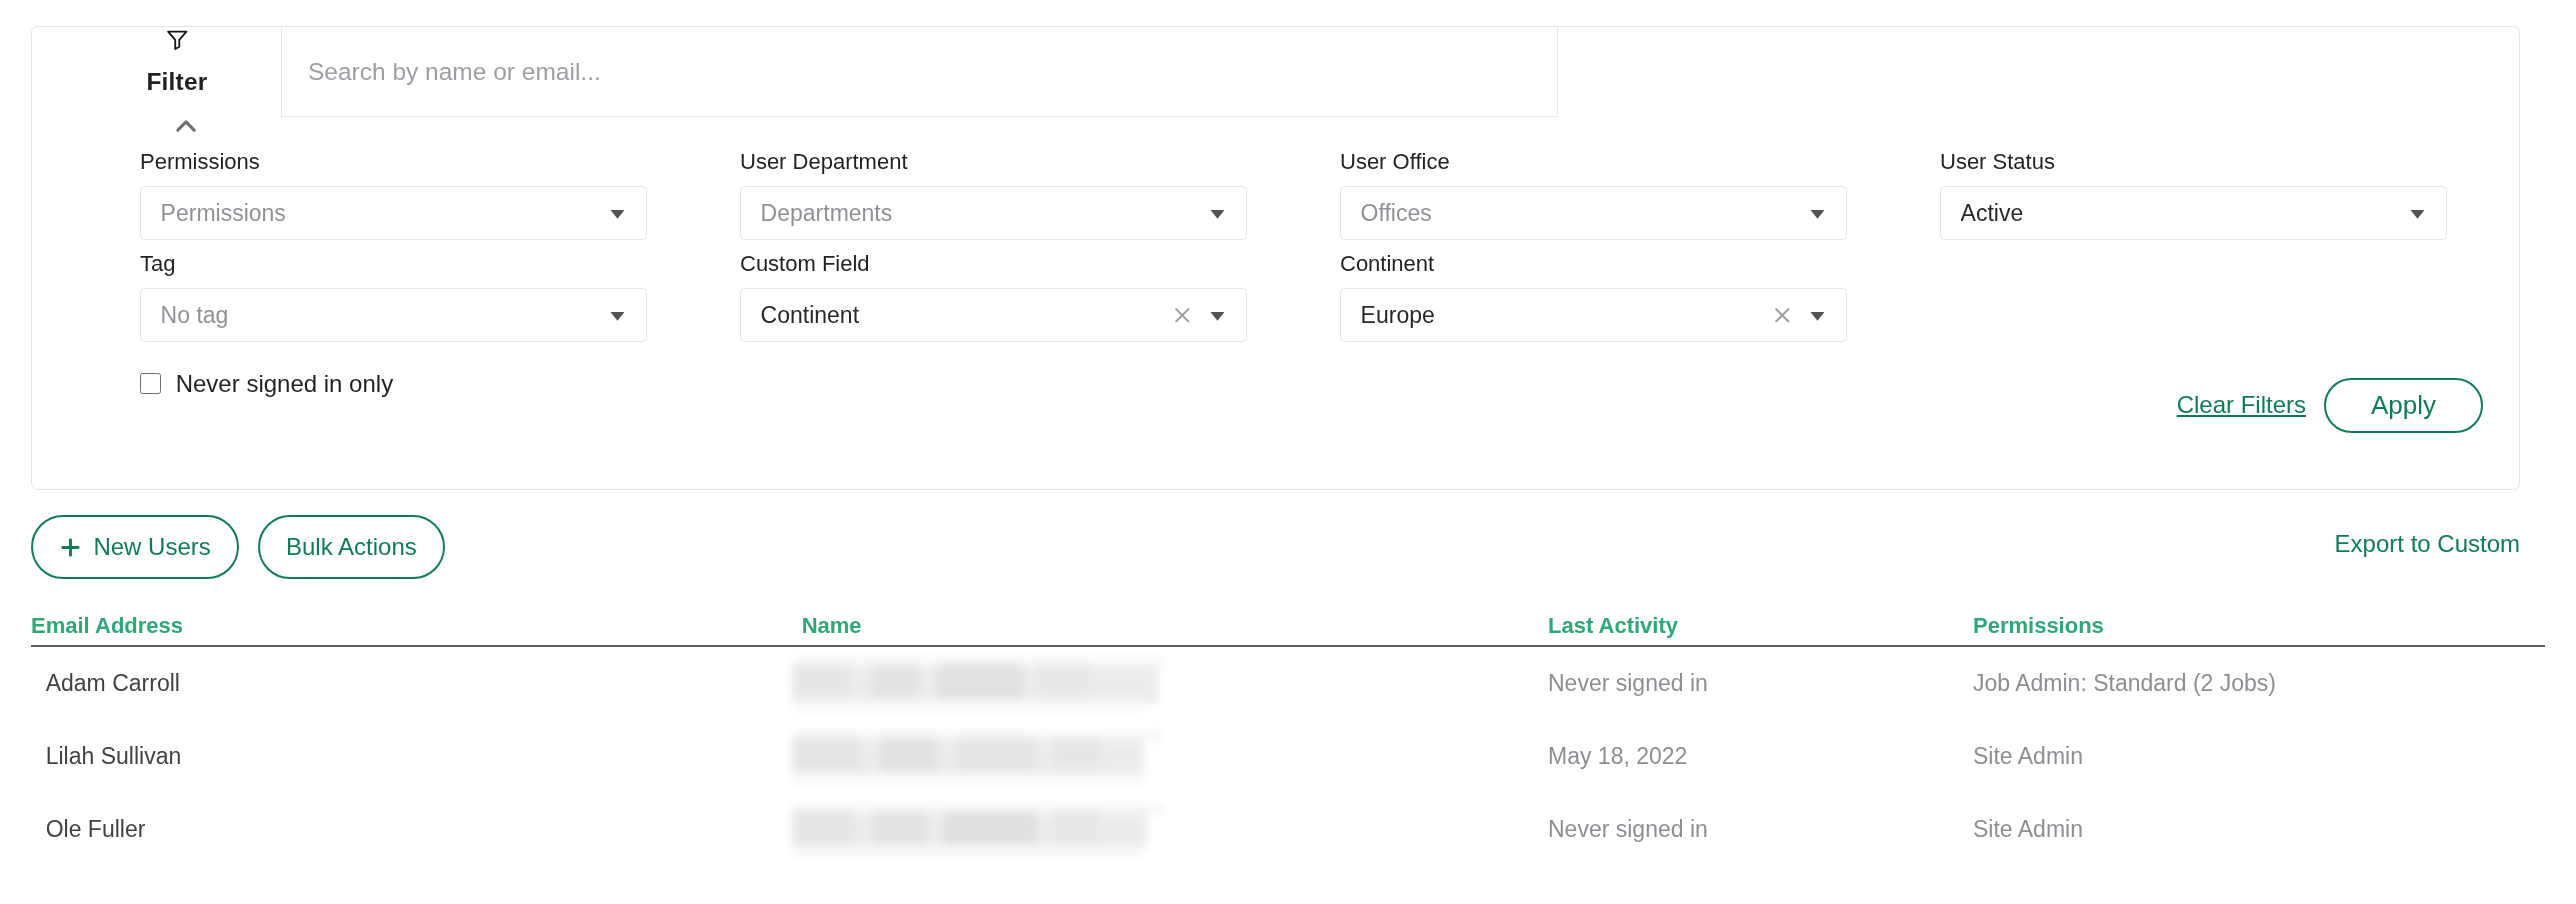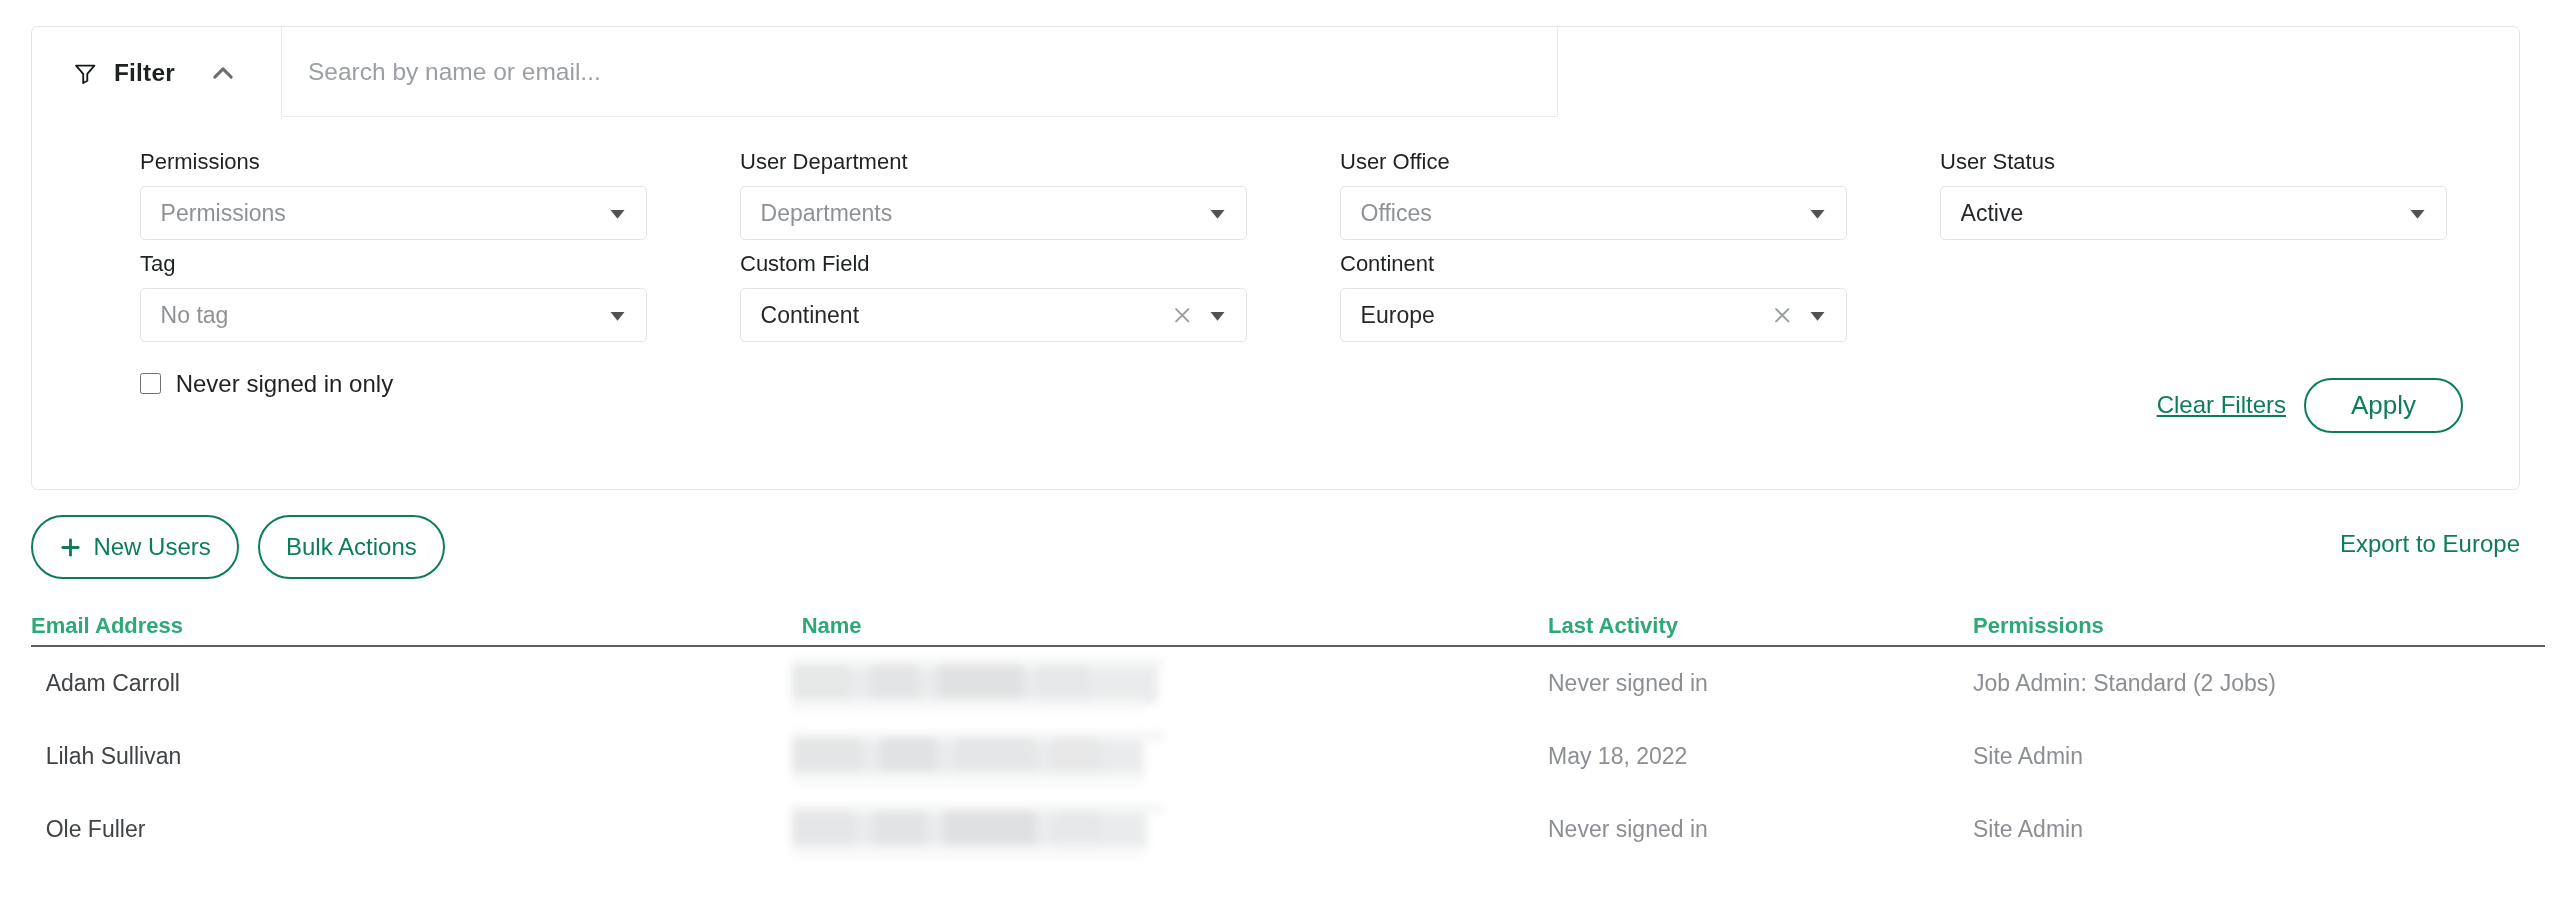--- a/index.html
+++ b/index.html
@@ -39,20 +39,21 @@
   }
 
   .filter-toggle {
     width: 250px;
     display: flex;
     align-items: center;
     padding-left: 41px;
     gap: 16.4px;
     border-right: 1.6px solid #e8eaec;
     cursor: pointer;
+    flex-direction: column;
   }
 
   .funnel-icon { display: block; width: 24.5px; height: 24.5px; flex: none; }
 
   .filter-label {
     font-size: 24.5px;
     color: #1f2223;
     font-weight: 600;
     letter-spacing: 0.2px;
   }
@@ -174,21 +175,21 @@
   }
 
   .checkbox-label {
     font-size: 24px;
     color: #1f2223;
     line-height: 1;
   }
 
   .footer-actions {
     position: absolute;
-    right: 56px;
+    right: 36px;
     top: 24.5px;
     display: flex;
     align-items: center;
     gap: 18px;
   }
 
   .clear-filters {
     font-size: 24px;
     color: #0d7d57;
     text-decoration: underline;
@@ -493,21 +494,21 @@
     <button class="btn-pill" id="btn-new-users">
       <span>
         <svg class="plus-icon" viewBox="0 0 24 24" fill="none" stroke="#0d7d57" stroke-width="3" stroke-linecap="round">
           <line x1="12" y1="4" x2="12" y2="20"></line>
             <line x1="4" y1="12" x2="20" y2="12"></line>
         </svg>
       </span>
       <span>New Users</span>
     </button>
 
-    <span class="export-link">Export to Europe</span>
+    <span class="export-link">Export to Custom</span>
   </div>
 
   <div class="user-table">
 
     <div class="table-head">
       <div class="th col-email">Email Address</div>
       <div class="th col-name">Name</div>
       <div class="th col-last">Last Activity</div>
       <div class="th col-perm">Permissions</div>
     </div>

